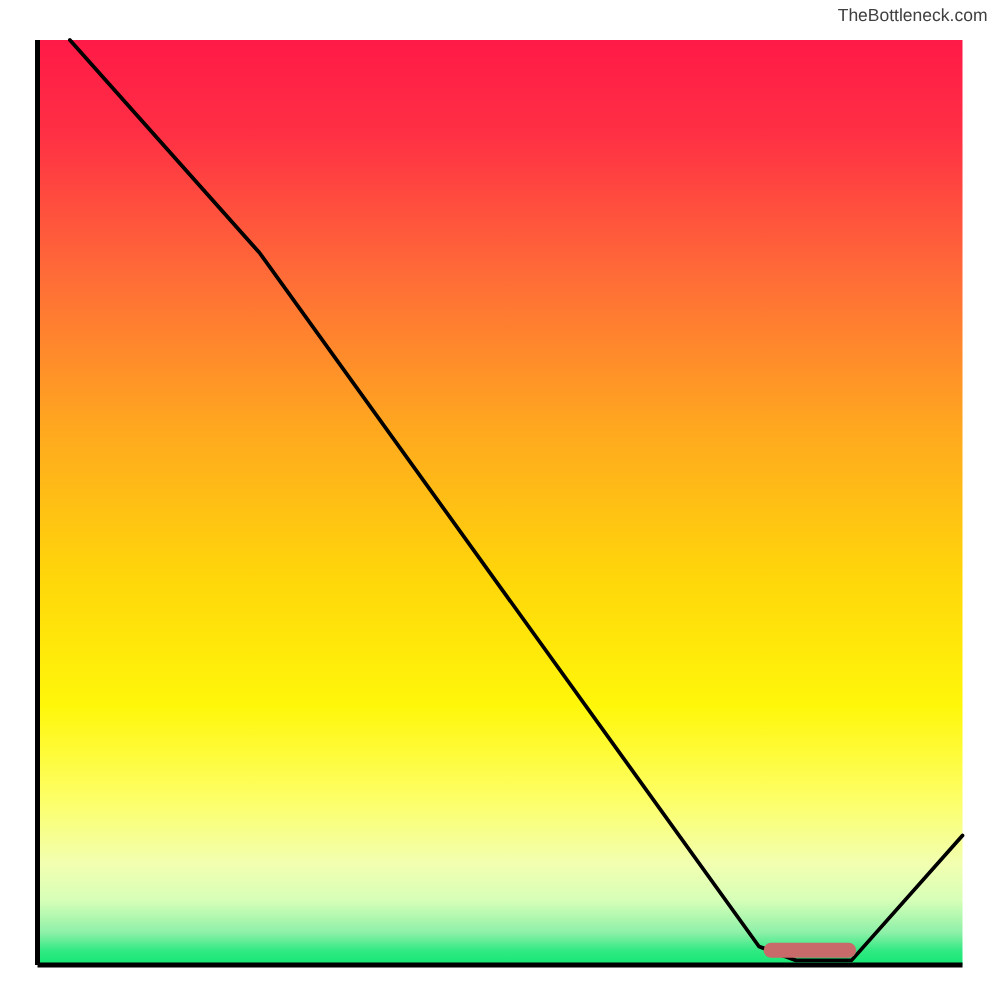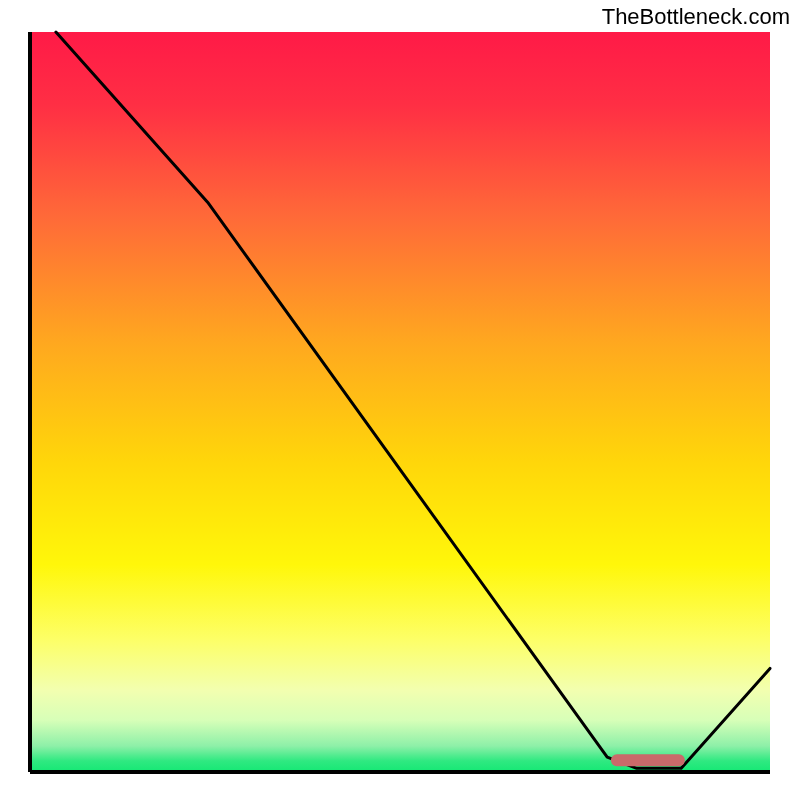--- a/index.html
+++ b/index.html
@@ -13,22 +13,22 @@
   }
   #stage {
     position: relative;
     width: 800px;
     height: 800px;
   }
   #watermark {
     position: absolute;
     top: 4px;
     right: 10px;
-    color: #000000;
-    font-size: 22px;
+    color: #404040;
+    font-size: 14px;
     font-weight: 500;
     letter-spacing: 0;
     text-align: center;
     -webkit-font-smoothing: antialiased;
   }
   svg {
     display: block;
   }
 </style>
 </head>

